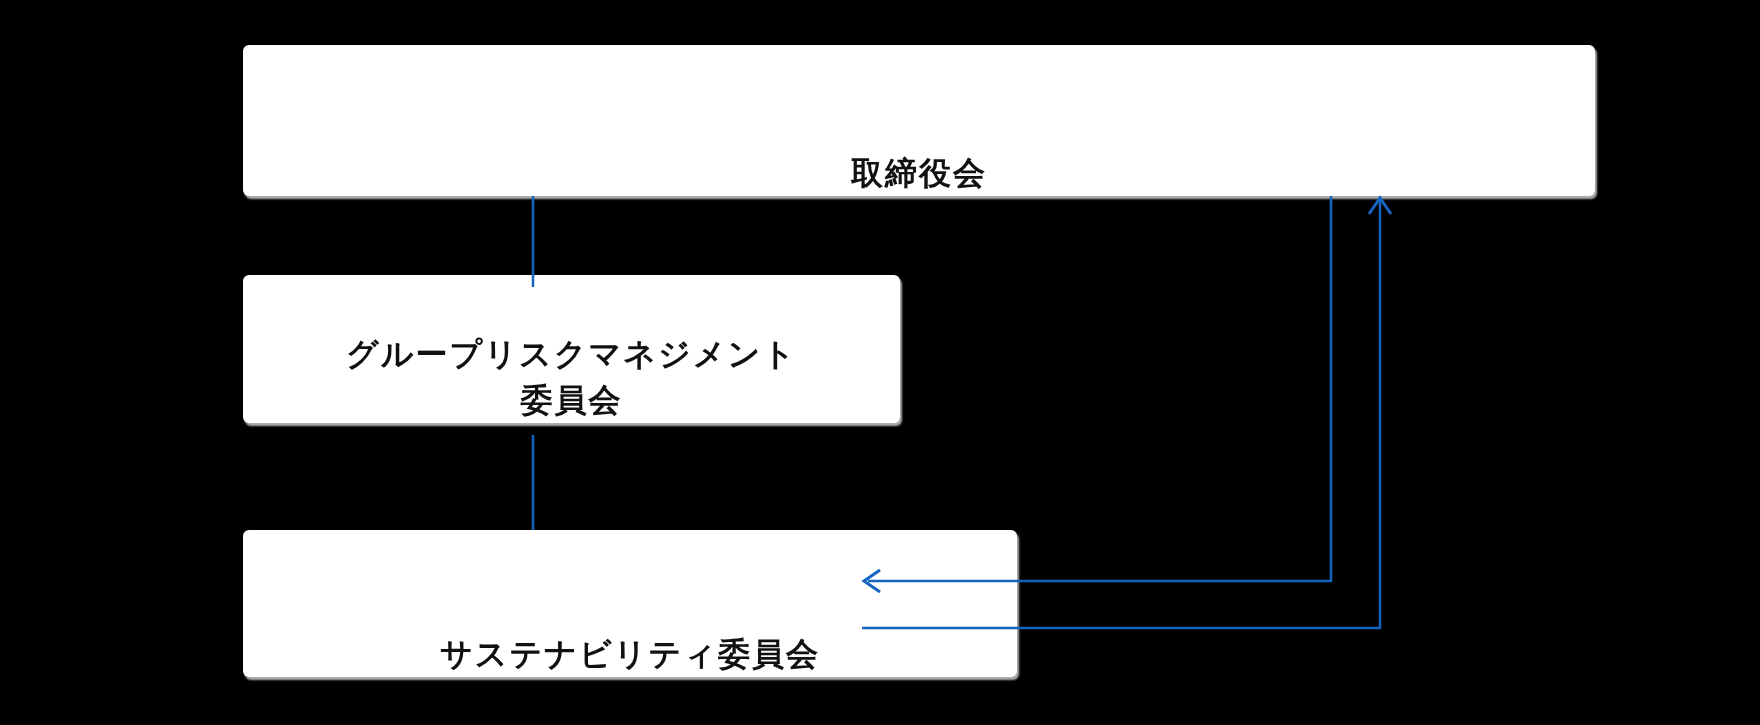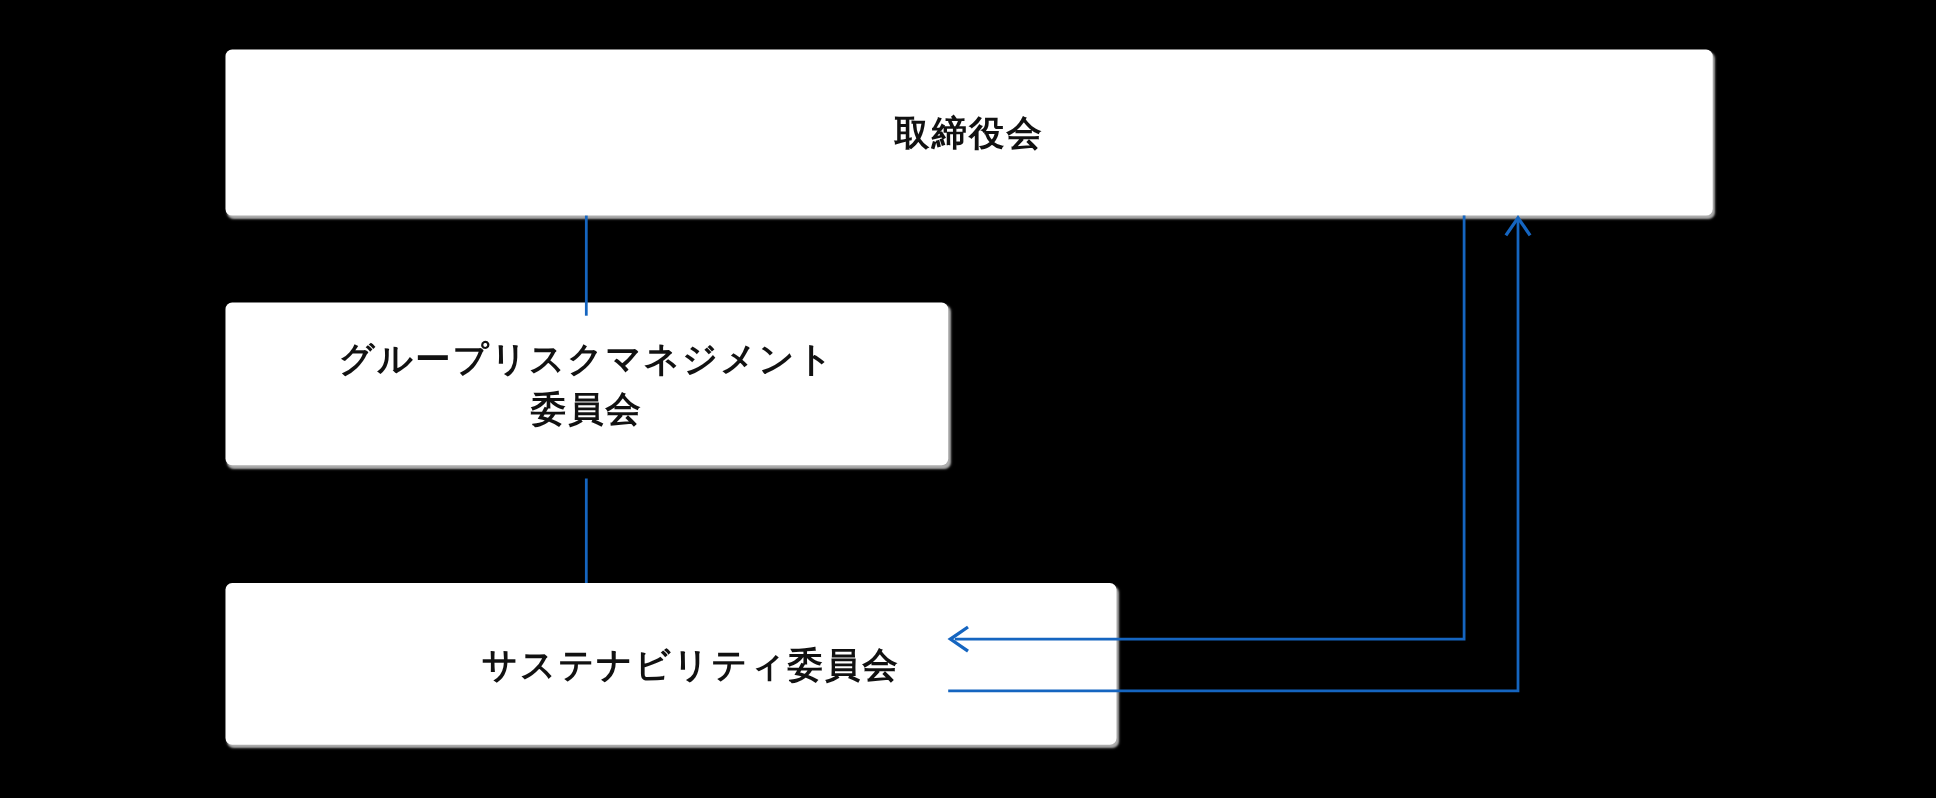--- a/index.html
+++ b/index.html
@@ -16,34 +16,35 @@
     overflow: hidden;
   }
   .node {
     position: absolute;
     background: #ffffff;
     border-radius: 6px;
     box-shadow: 2px 3px 2px rgba(205,205,205,0.85);
     display: flex;
     flex-direction: column;
     align-items: center;
-    justify-content: center;
+    justify-content: flex-end;
     text-align: center;
+    margin-left: 38px;
   }
   .node .label {
     color: #111111;
     font-weight: 700;
     font-size: 32px;
     letter-spacing: 2px;
     line-height: 46px;
     white-space: nowrap;
   }
   .node-board   { left: 205px; top: 45px;  width: 1352px; height: 151px; }
   .node-risk    { left: 205px; top: 275px; width: 657px;  height: 148px; }
-  .node-sustain { left: 205px; top: 530px; width: 774px;  height: 147px; padding-left: 36px; }
+  .node-sustain { left: 205px; top: 530px; width: 774px;  height: 147px; }
   .connector-layer {
     position: absolute;
     left: 0; top: 0;
     width: 1760px;
     height: 725px;
     pointer-events: none;
   }
 </style>
 </head>
 <body>

